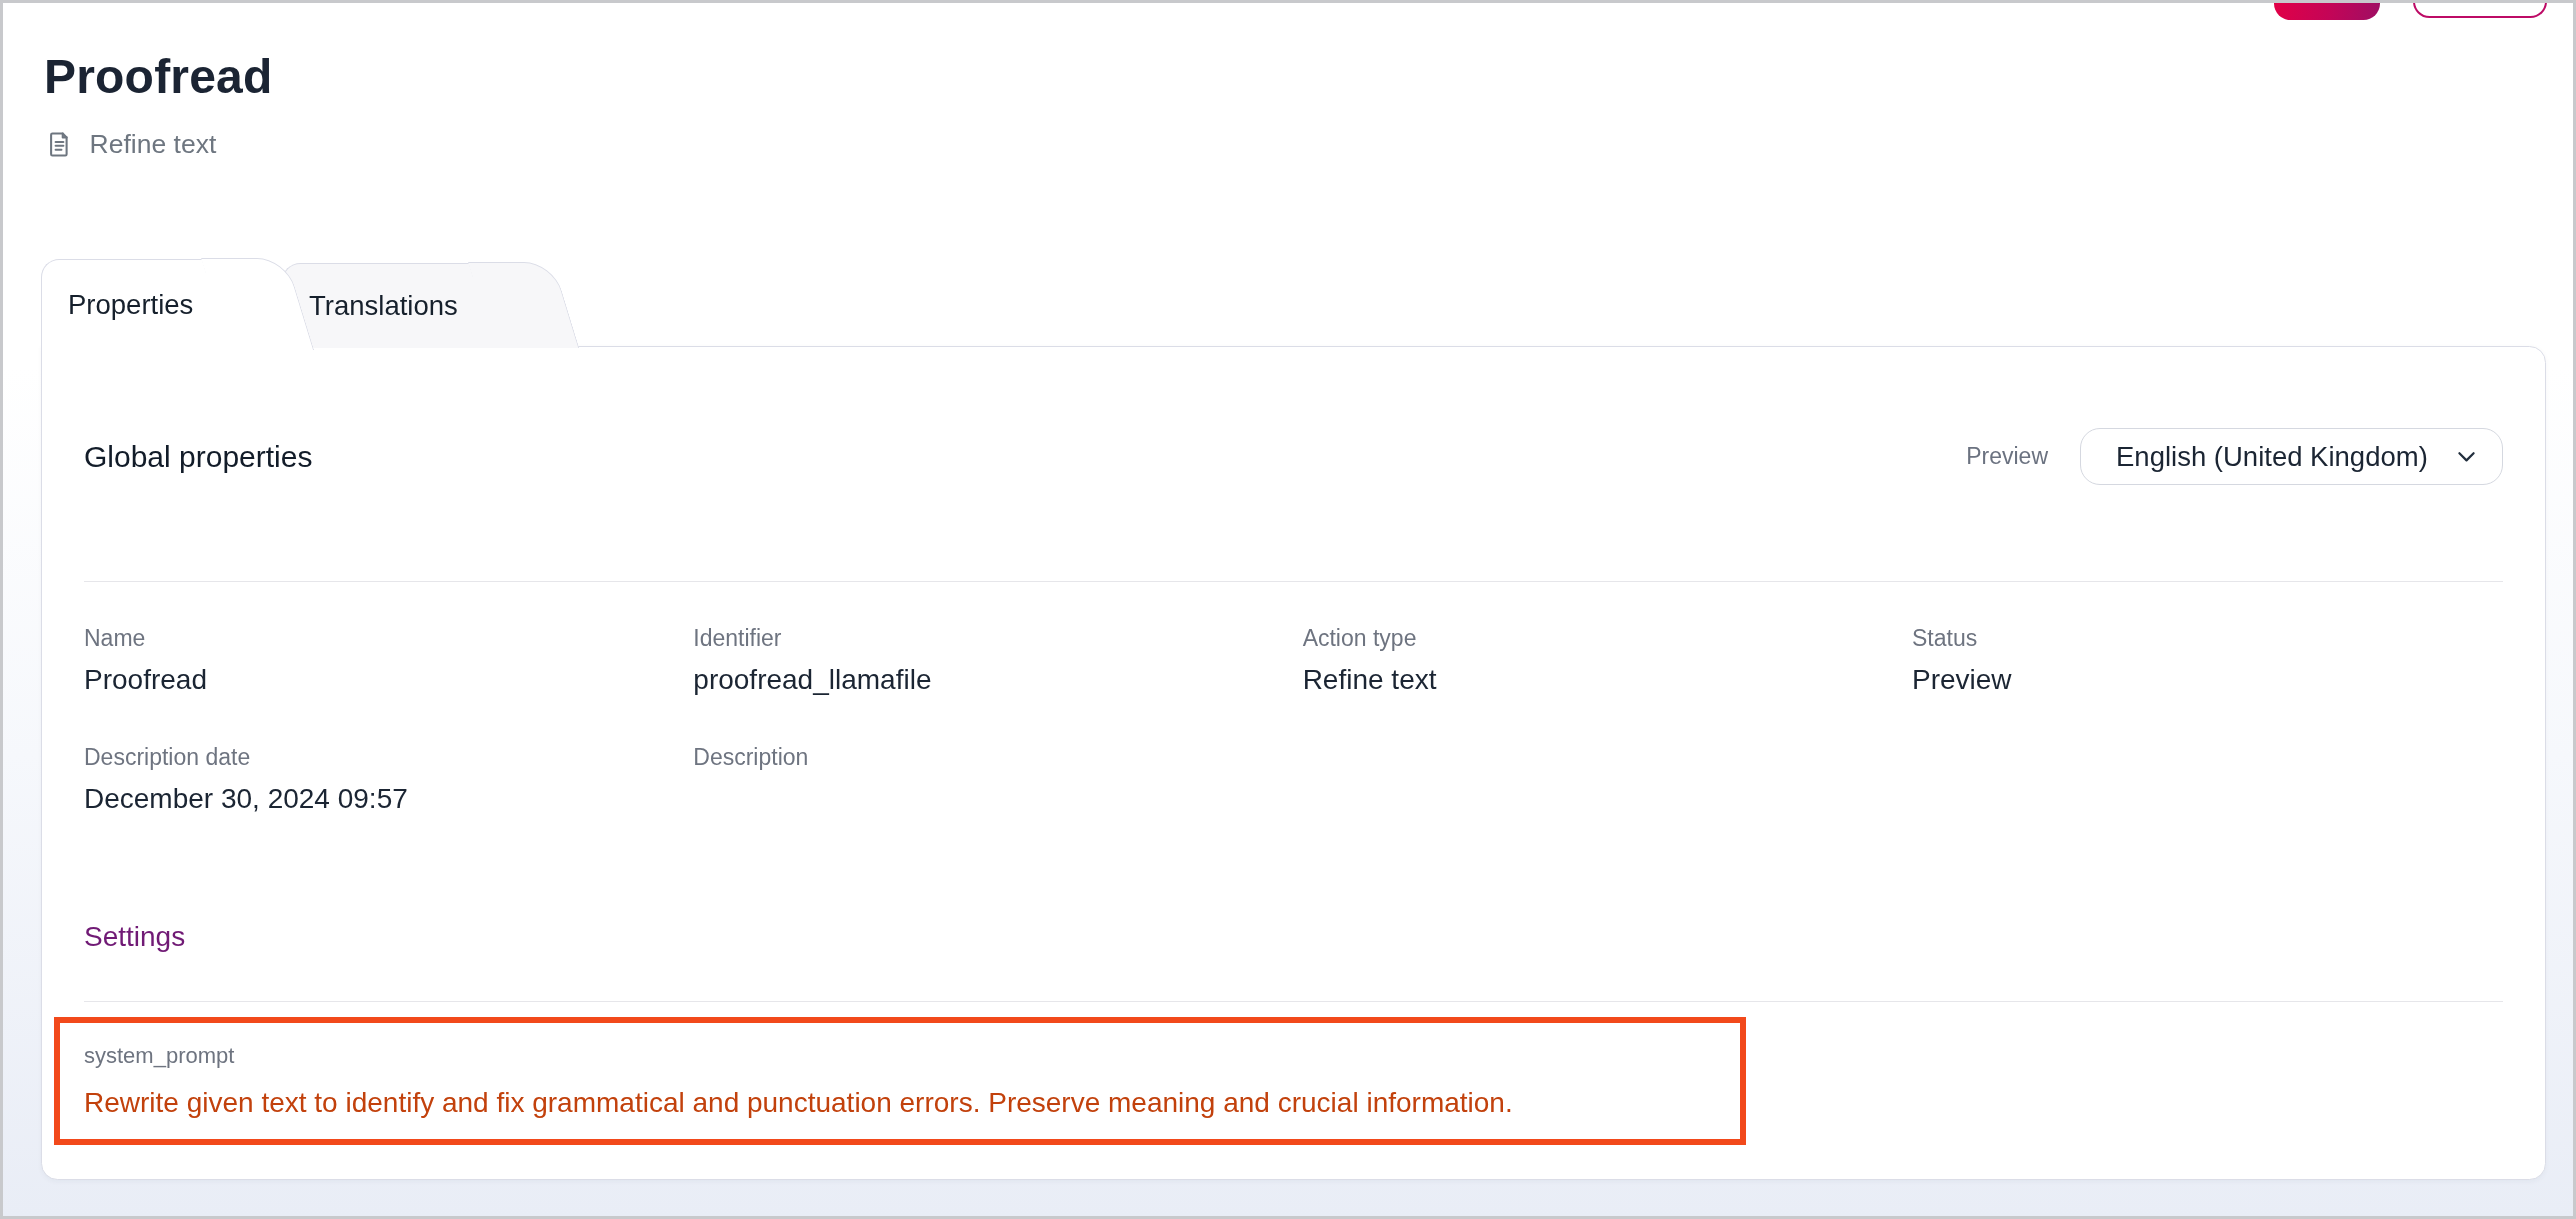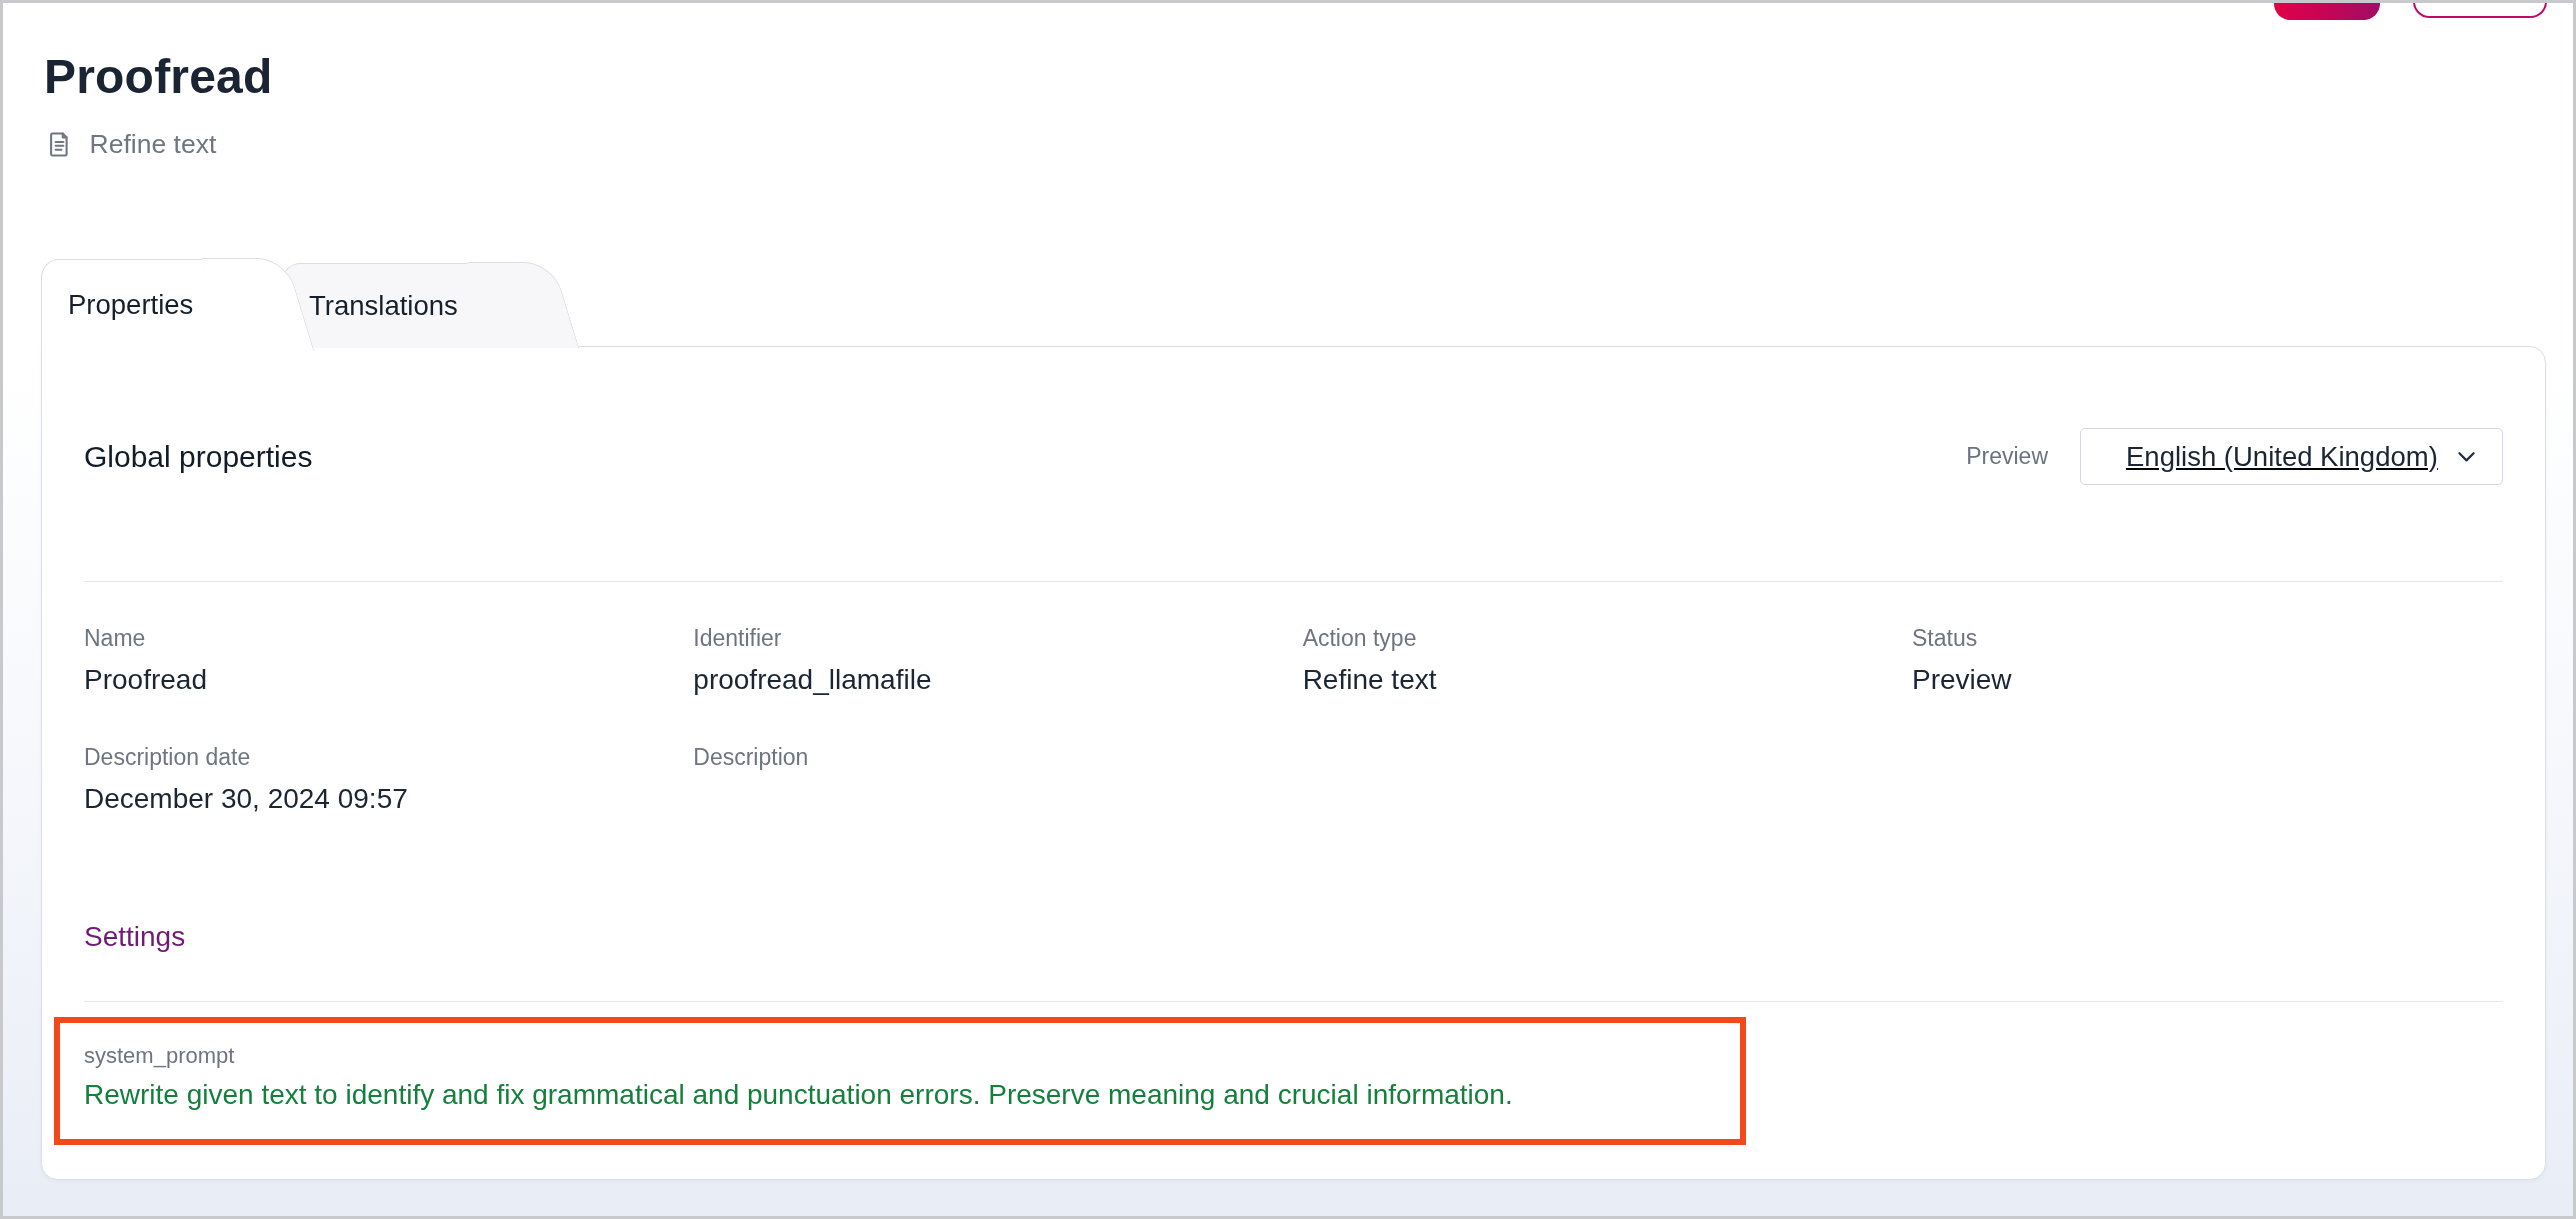--- a/index.html
+++ b/index.html
@@ -69,42 +69,42 @@
   .gp-header{
     display:flex;justify-content:space-between;align-items:center;
     margin-top:81px;height:57px;
   }
   .section-heading{margin:0;font-size:30px;font-weight:400;color:#121c29;}
   .preview-wrap{display:flex;align-items:center;gap:32px;}
   .preview-label{font-size:23px;color:#6b7280;}
   .lang-select{
     display:flex;align-items:center;justify-content:space-between;
     width:423px;height:57px;box-sizing:border-box;
-    padding:0 20px 0 45px;
-    border:1.8px solid #d5d8e0;border-radius:5px;background:#fff;cursor:pointer;text-decoration:underline;
+    padding:0 20px 0 35px;
+    border:1.8px solid #d5d8e0;border-radius:20px;background:#fff;cursor:pointer;
   }
   .lang-select .lang-value{font-size:27.5px;color:#1b2533;}
   .divider{border:none;border-top:1.8px solid #e6e6ea;margin:0;}
   .div-1{margin-top:96px;}
   .fields-grid{
     display:grid;grid-template-columns:repeat(4,1fr);
     column-gap:18.3px;row-gap:44px;margin-top:42px;
   }
   .field .field-label{font-size:23px;color:#6e7480;line-height:1.3;}
   .field .field-value{font-size:28px;color:#1b2533;line-height:1.3;margin-top:8.2px;min-height:37px;}
   .settings-heading{margin:103px 0 0 0;font-size:28px;font-weight:400;color:#701a75;}
   .div-2{margin-top:48px;}
   .highlight-box{
     box-sizing:border-box;
     margin-left:-30px;margin-top:14.6px;width:1692px;height:128px;
     border:6.4px solid #f2491b;
     padding:20px 18.3px 0 24px;background:#ffffff;
   }
   .highlight-box .field-label{font-size:22px;color:#6e7480;}
-  .highlight-box .field-value{font-size:28px;color:#15803d;margin-top:10px;}
+  .highlight-box .field-value{font-size:28px;color:#c2410c;margin-top:18px;}
   .icon{display:inline-flex;flex:none;}
 </style>
 </head>
 <body>
 
 <div class="frame">
 
   <button class="btn-primary"></button>
   <button class="btn-secondary"></button>
 

